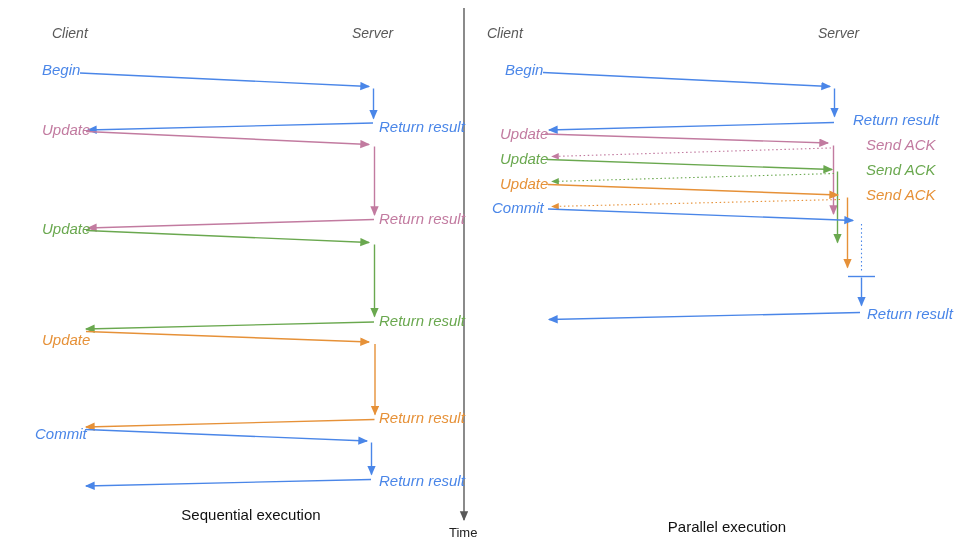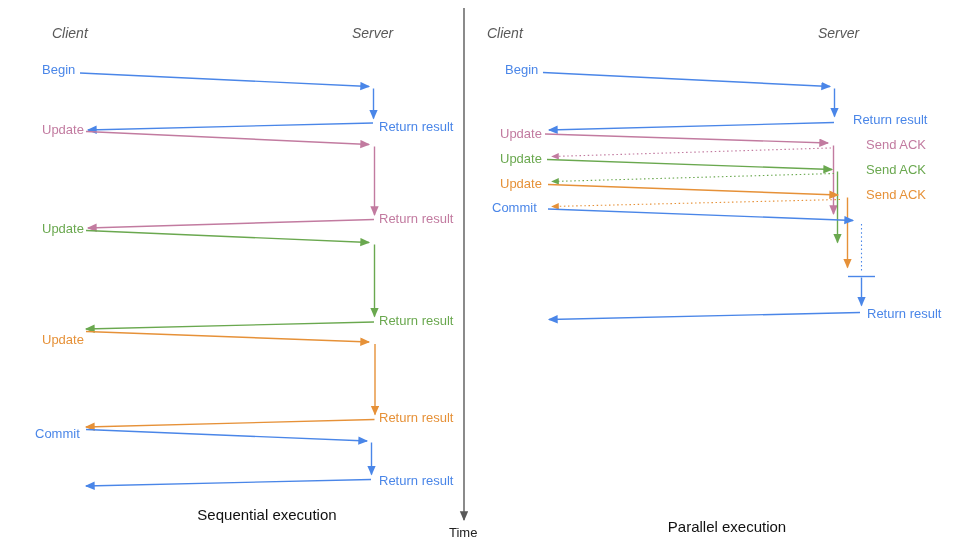--- a/index.html
+++ b/index.html
@@ -1,21 +1,21 @@
 <!DOCTYPE html>
 <html><head>
 <meta charset="utf-8">
 <style>
   html,body{margin:0;padding:0;background:#fff;}
   .stage{
     position:relative;width:960px;height:540px;background:#ffffff;
     font-family:"Liberation Sans", sans-serif;overflow:hidden;
   }
   .stage svg{position:absolute;left:0;top:0;}
-  .lbl{position:absolute;font-size:13px;line-height:14px;white-space:nowrap;}
+  .lbl{position:absolute;font-size:15px;line-height:14px;white-space:nowrap;font-style:italic;}
   .hdr{position:absolute;font-size:14px;line-height:16px;font-style:italic;color:#595959;white-space:nowrap;}
   .caption{position:absolute;font-size:15px;line-height:17px;color:#111;transform:translateX(-50%);white-space:nowrap;}
   .time-lbl{position:absolute;font-size:13px;color:#222;white-space:nowrap;}
   .c-blue{color:#4a86e8;}
   .c-magenta{color:#c27ba0;}
   .c-green{color:#6aa84f;}
   .c-orange{color:#e69138;}
   .ln{fill:none;stroke-width:1.4;}
   .s-blue{stroke:#4a86e8;}
   .s-magenta{stroke:#c27ba0;}
@@ -115,17 +115,17 @@
   <span class="lbl c-green" style="left:500px;top:152px;">Update</span>
   <span class="lbl c-orange" style="left:500px;top:177px;">Update</span>
   <span class="lbl c-blue" style="left:492px;top:201px;">Commit</span>
 
   <span class="lbl c-blue" style="left:853px;top:113px;">Return result</span>
   <span class="lbl c-magenta" style="left:866px;top:138px;">Send ACK</span>
   <span class="lbl c-green" style="left:866px;top:163px;">Send ACK</span>
   <span class="lbl c-orange" style="left:866px;top:188px;">Send ACK</span>
   <span class="lbl c-blue" style="left:867px;top:307px;">Return result</span>
 
-  <span class="caption" style="left:267px;top:506px;">Sequential execution</span>
+  <span class="caption" style="left:251px;top:506px;">Sequential execution</span>
   <span class="caption" style="left:727px;top:518px;">Parallel execution</span>
   <span class="time-lbl" style="left:449px;top:525px;">Time</span>
 
 </div>
 
 </body></html>

